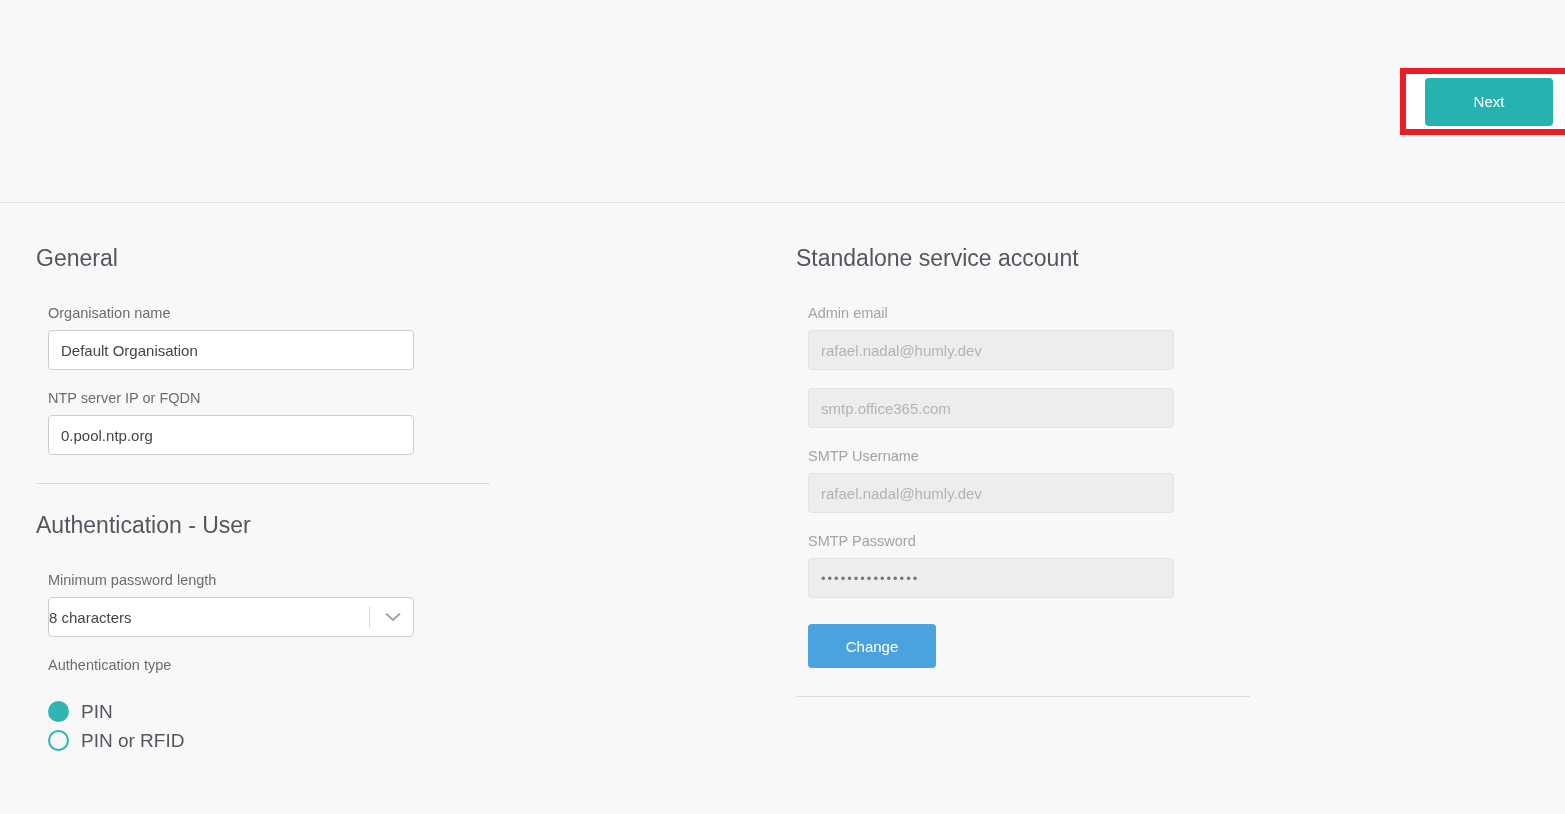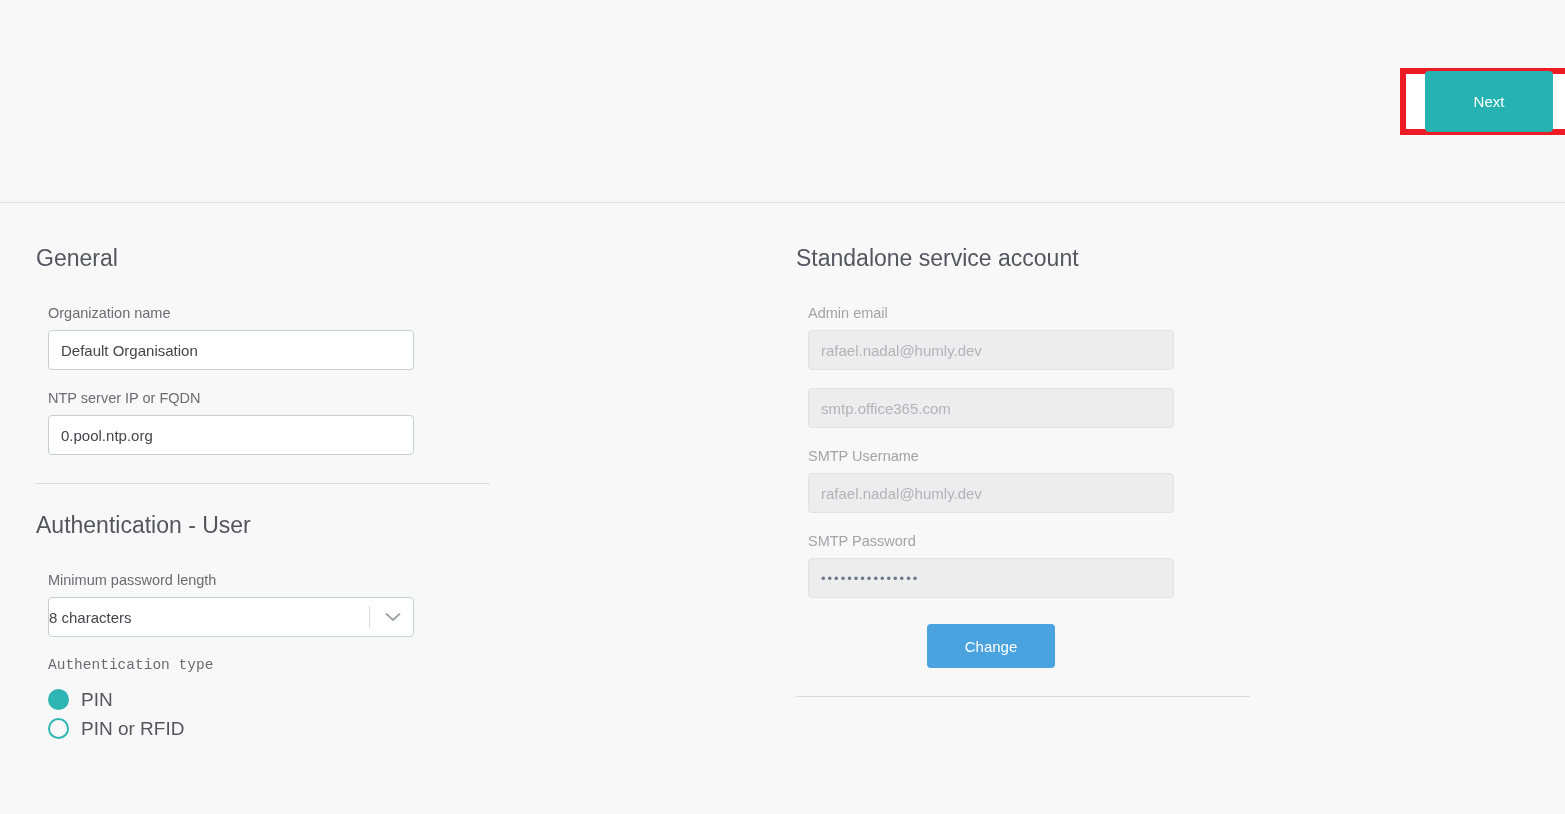--- a/index.html
+++ b/index.html
@@ -39,21 +39,21 @@
     width: 172px;
     height: 67px;
     border: 6px solid #ed1c24;
     background: #ffffff;
     display: flex;
     align-items: center;
     justify-content: center;
   }
   .next-btn {
     width: 128px;
-    height: 61px;
+    height: 48px;
     background: #26b2b0;
     border: none;
     border-radius: 4px;
     color: #ffffff;
     font-size: 15px;
     font-family: "Liberation Sans", sans-serif;
     cursor: pointer;
     margin-left: 6px;
   }
 
@@ -120,33 +120,33 @@
     display: flex; align-items: center; cursor: pointer;
   }
   .select-arrow svg { display: block; }
 
   .divider { height: 1px; background: #dcdcdc; width: 454px; margin: 28px 0 26px 0; }
   .divider.right { width: 454px; }
 
   
   .radio-group { margin-left: 12px; margin-top: 14px; }
   .radio-group-label {
-    font-size: 14.5px; color: #6b6b73; margin-bottom: 10px; display: block; line-height: 20px; font-family: Liberation Mono, monospace;
+    font-size: 14.5px; color: #6b6b73; margin-bottom: 22px; display: block; line-height: 20px;
   }
   .radio-row { display: flex; align-items: center; height: 29px; cursor: pointer; }
   .radio {
     width: 21px; height: 21px; border-radius: 50%;
     border: 2px solid #2fb5b3; background: transparent;
     margin-right: 12px; flex: none;
   }
   .radio.checked { background: #2fb5b3; border-color: #2fb5b3; }
   .radio-label { font-size: 19px; color: #55555f; line-height: 20px; }
 
   
-  .change-row { margin-left: 12px; margin-top: 26px; width: 366px; display: flex; justify-content: center; }
+  .change-row { margin-left: 12px; margin-top: 26px; width: 366px; display: flex; justify-content: flex-start; }
   .change-btn {
     width: 128px; height: 44px;
     background: #4aa3df;
     border: none; border-radius: 4px;
     color: #ffffff; font-size: 15px;
     font-family: "Liberation Sans", sans-serif;
     cursor: pointer;
   }
 </style>
 </head>
@@ -161,21 +161,21 @@
     </div>
   </div>
 
   <div class="body">
 
     <div class="col-left">
 
       <div class="section-title">General</div>
 
       <div class="field">
-        <span class="field-label">Organization name</span>
+        <span class="field-label">Organisation name</span>
         <input class="txt-input" type="text" value="Default Organisation" style="">
       </div>
 
       <div class="field">
         <span class="field-label">NTP server IP or FQDN</span>
         <input class="txt-input" type="text" value="0.pool.ntp.org" style="">
       </div>
 
       <div class="divider"></div>
 

